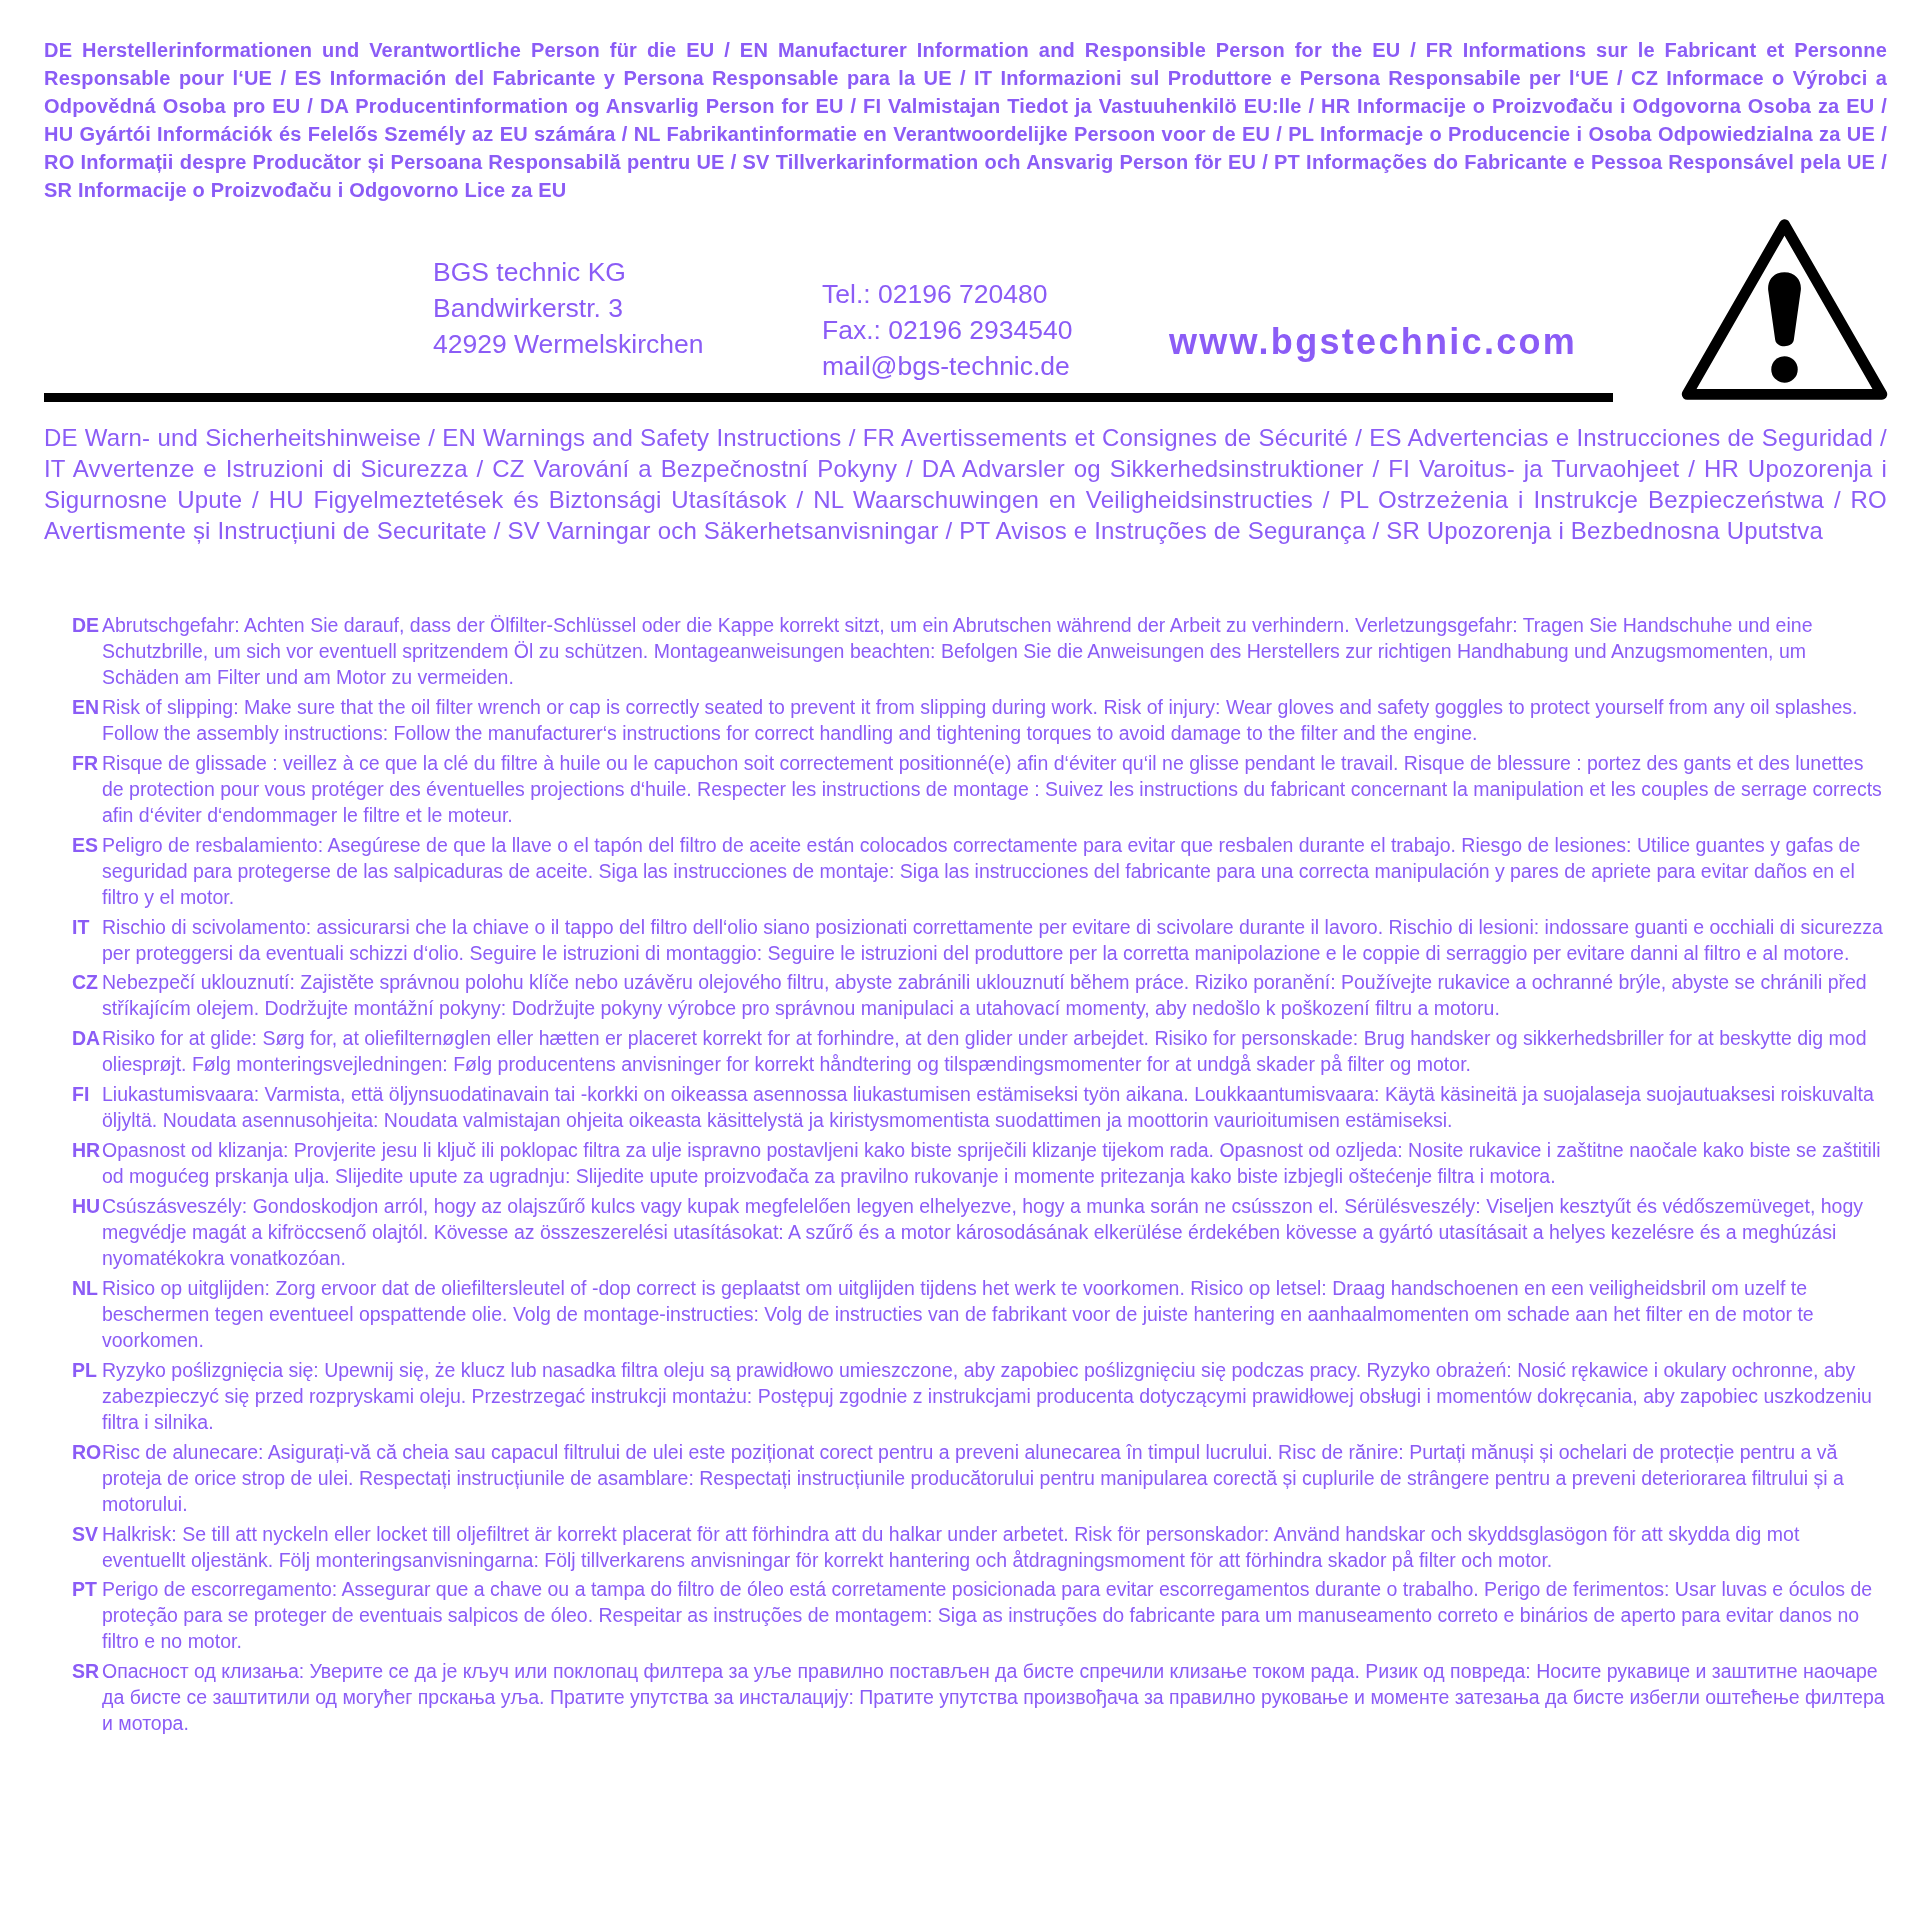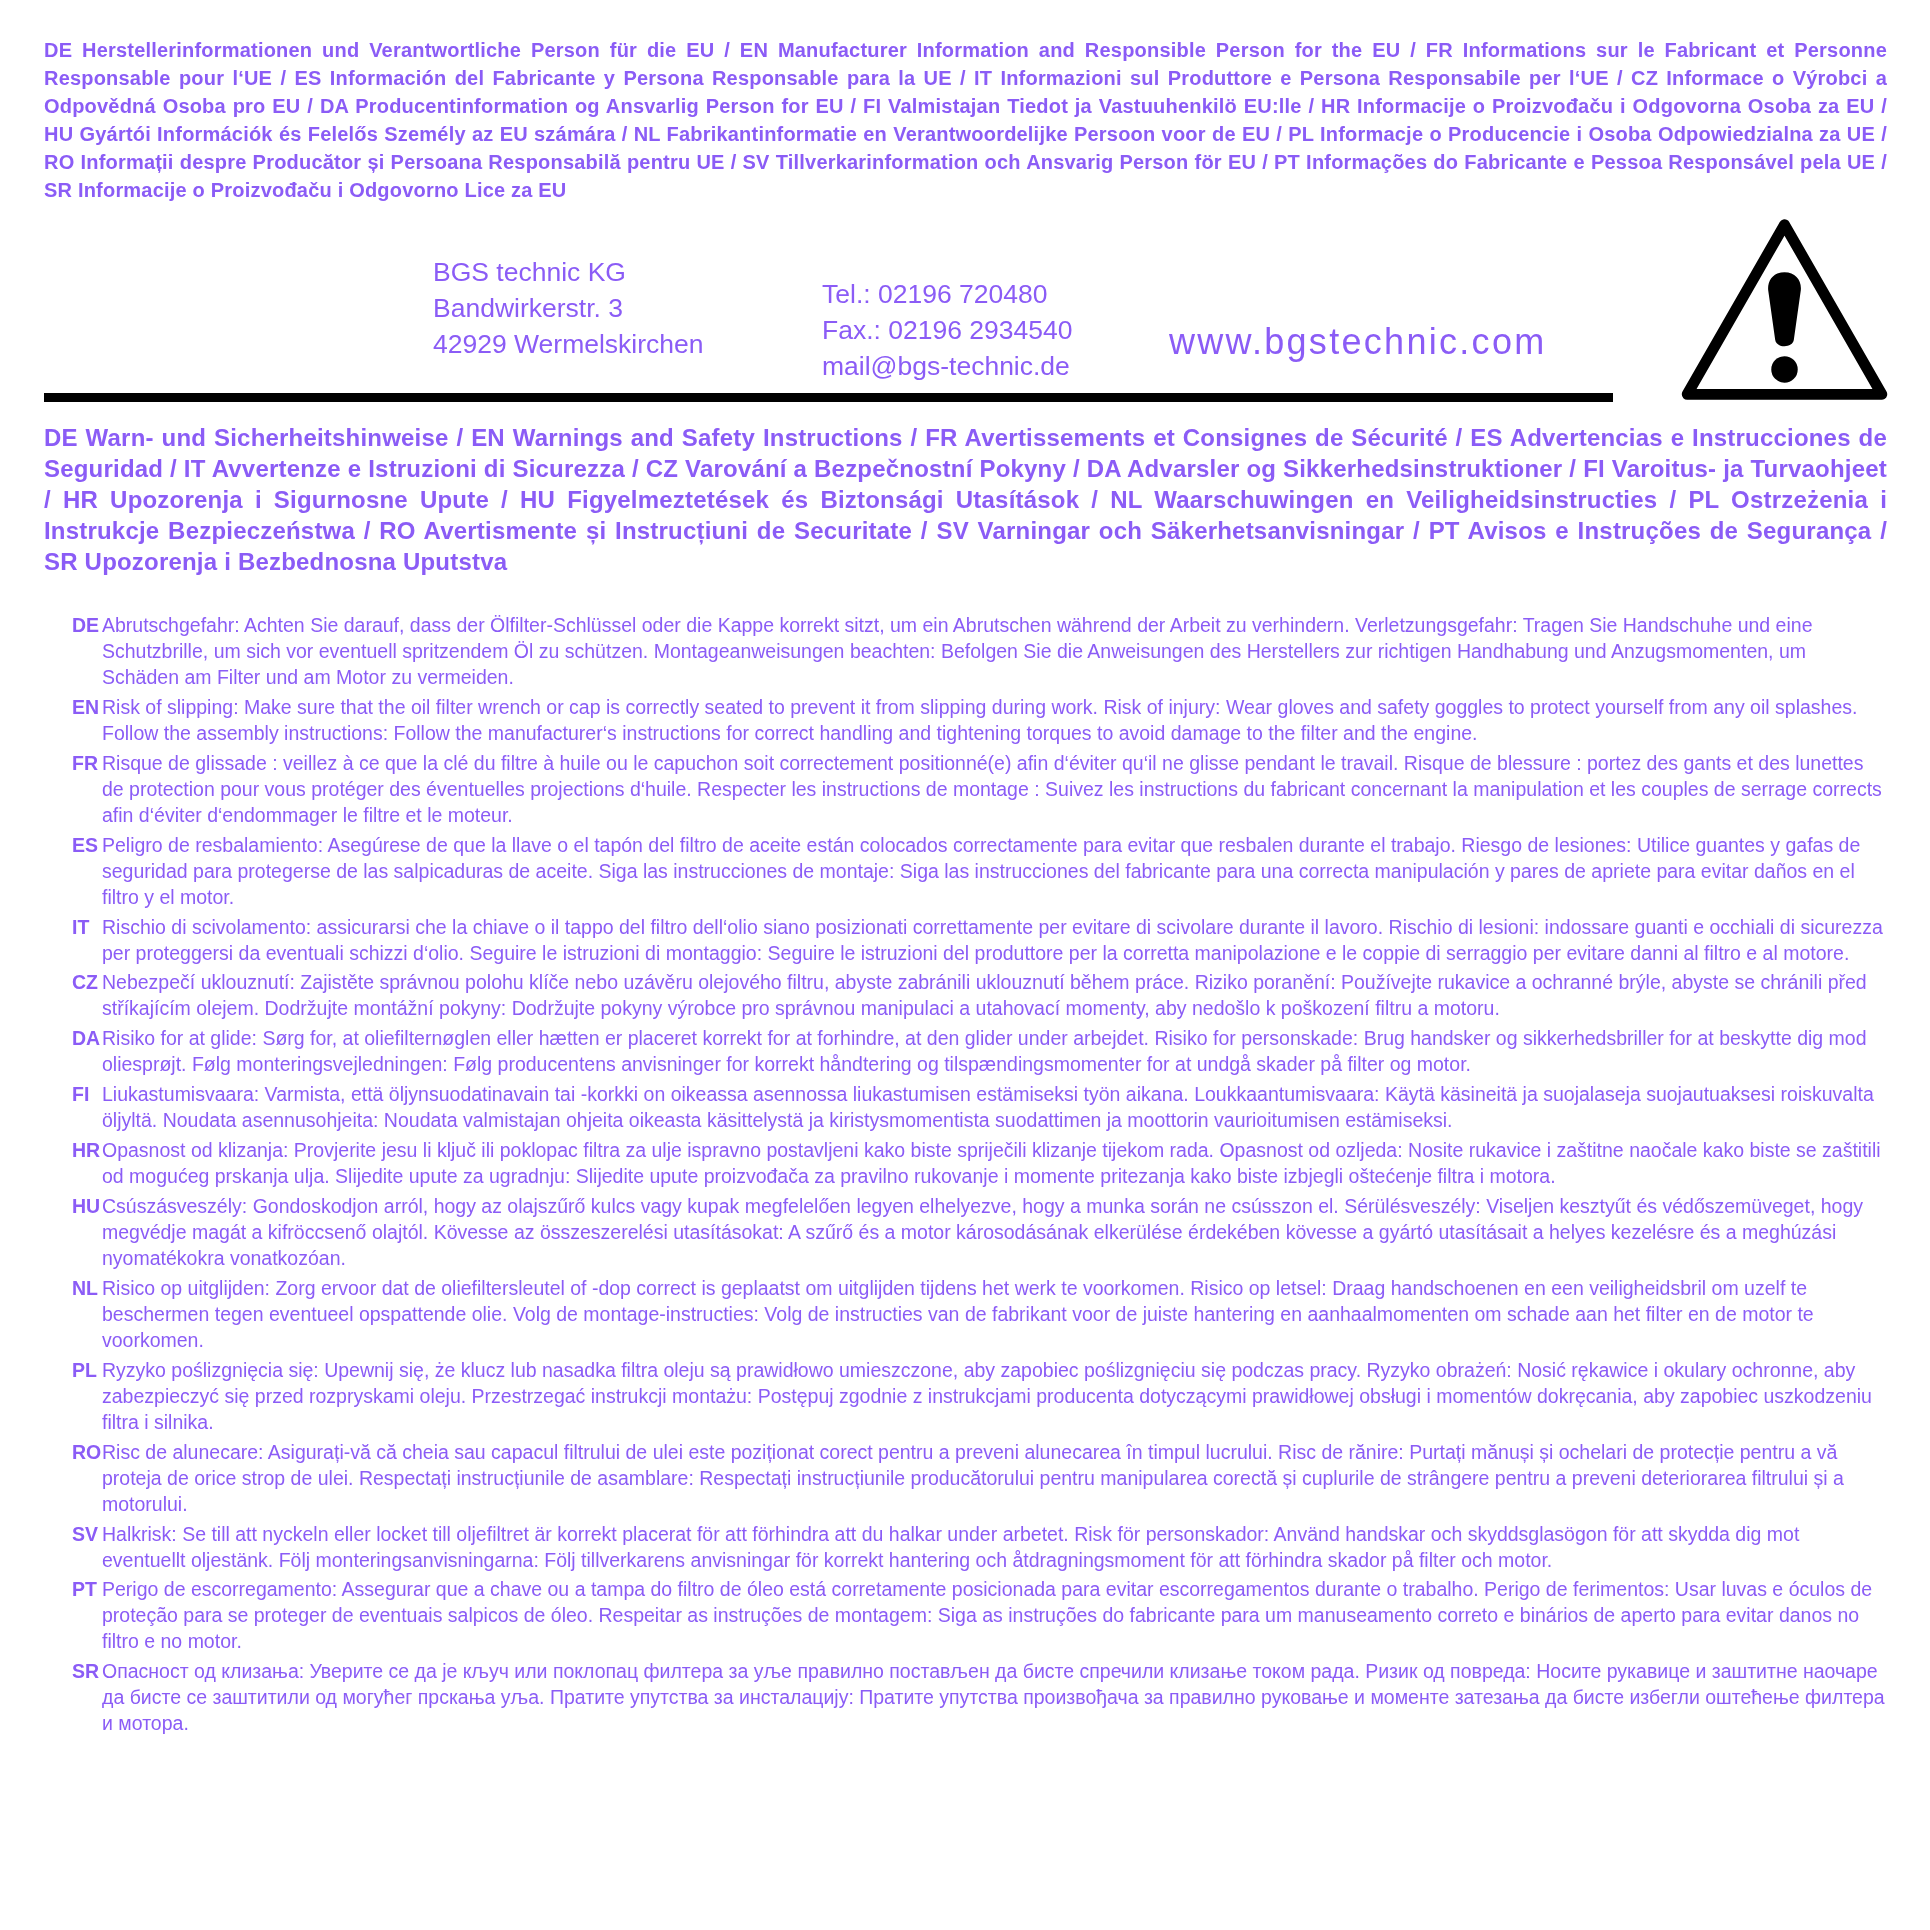--- a/index.html
+++ b/index.html
@@ -50,21 +50,21 @@
     line-height: 36px;
     font-weight: normal;
     margin-top: 22px;
   }
   .website {
     position: absolute;
     left: 1169px;
     top: 321px;
     width: 448px;
     font-size: 36px;
-    font-weight: normal;
+    font-weight: bold;
     letter-spacing: 2.3px;
     white-space: nowrap;
   }
   .warning-triangle {
     position: absolute;
     left: 1681px;
     top: 219px;
     width: 207px;
     height: 181px;
   }
@@ -75,21 +75,21 @@
     width: 1569px;
     height: 8.6px;
     background: #000000;
   }
   .safety-header {
     position: absolute;
     left: 44px;
     top: 422px;
     width: 1843px;
     font-size: 24px;
-    font-weight: bold;
+    font-weight: normal;
     line-height: 31px;
     text-align: justify;
     letter-spacing: 0.2px;
   }
   .body-sections {
     position: absolute;
     left: 44px;
     top: 612px;
     width: 1843px;
     font-size: 19.5px;

